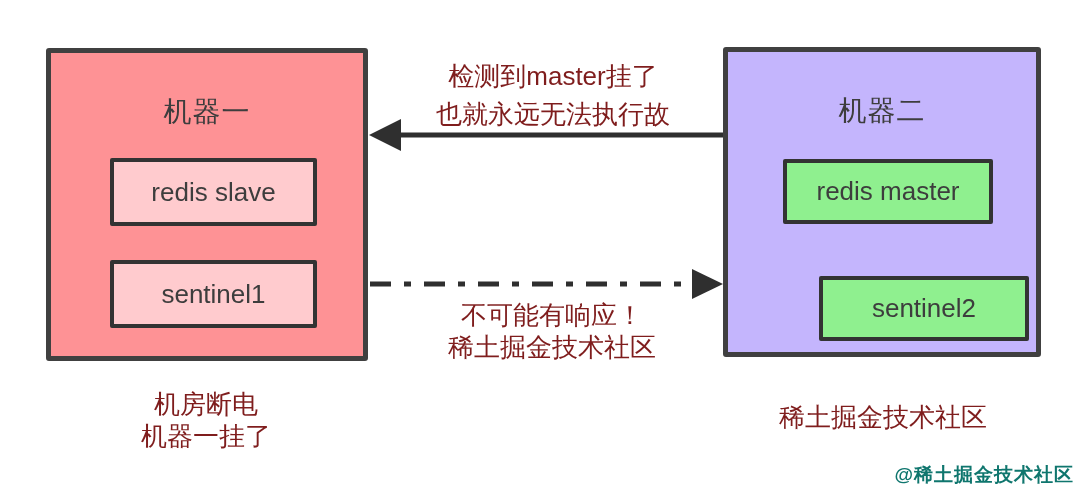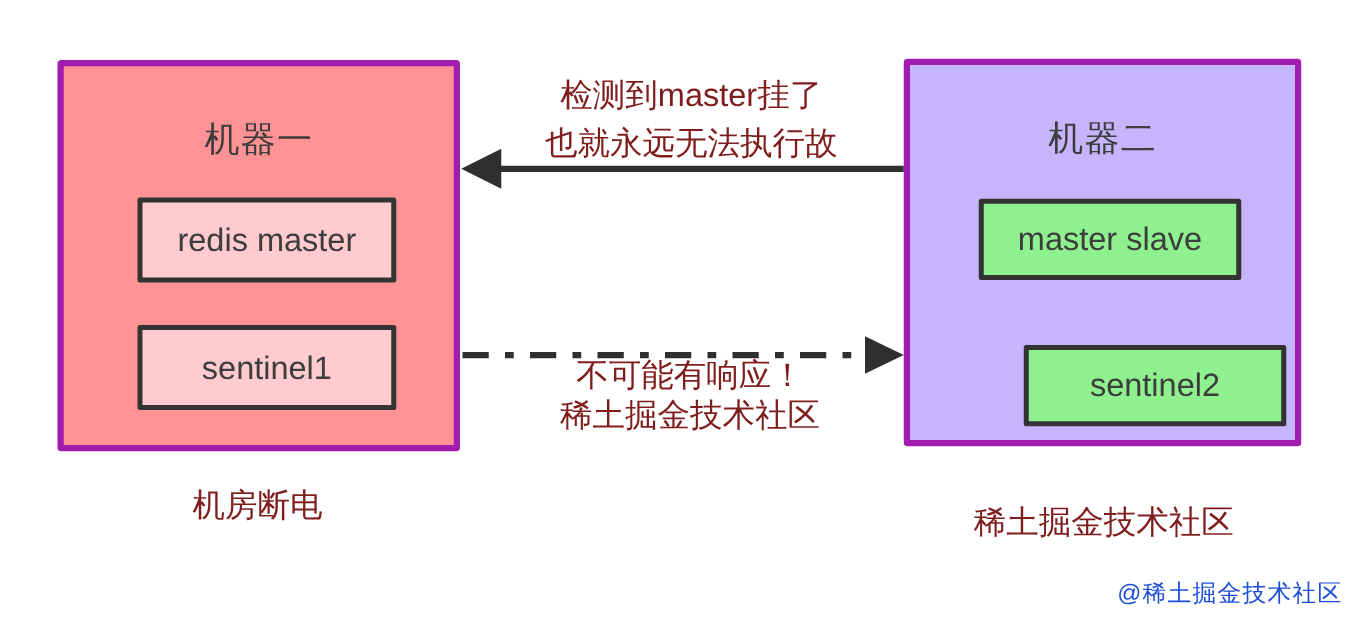--- a/index.html
+++ b/index.html
@@ -6,21 +6,21 @@
   .canvas{
     position:relative;
     width:1092px;height:504px;
     background:#ffffff;
     font-family:"Liberation Sans","DejaVu Sans",sans-serif;
     color:#3d3d3d;
     overflow:hidden;
   }
   .machine{
     position:absolute;
-    border:5px solid #a21caf;
+    border:5px solid #404040;
     border-radius:3px;
     box-sizing:border-box;
   }
   .machine--left{left:46px;top:48px;width:322px;height:313px;background:#fe9295;}
   .machine--right{left:723px;top:47px;width:318px;height:310px;background:#c4b5fd;}
   .machine__title{
     position:absolute;top:40px;left:0;width:100%;
     text-align:center;font-size:28px;letter-spacing:1px;color:#3d3d3d;
   }
   .node{
@@ -36,42 +36,42 @@
   .machine--left .node--b{top:207px;}
   .machine--right .node{background:#8ff08f;left:55px;width:210px;height:65px;}
   .machine--right .node--a{top:107px;}
   .machine--right .node--b{top:224px;margin-left:36px;}
   .arrow-layer{position:absolute;left:0;top:0;width:1092px;height:504px;}
   .label{
     position:absolute;text-align:center;
     font-size:26px;line-height:35px;color:#7f1d1d;
   }
   .label--top{left:388px;top:57px;width:330px;line-height:38px;}
-  .label--mid{left:387px;top:286px;width:330px;line-height:32px;font-family:Liberation Mono, monospace;}
+  .label--mid{left:387px;top:299px;width:330px;line-height:32px;}
   .label--left-caption{left:76px;top:388px;width:260px;line-height:32px;}
   .label--right-caption{left:753px;top:400px;width:260px;}
   .watermark{
     position:absolute;right:18px;top:462px;
-    font-size:19px;color:#1d4ed8;letter-spacing:1px;
+    font-size:19px;color:#0f766e;letter-spacing:1px;font-weight:bold;
   }
 </style>
 </head>
 <body>
 
 <div class="canvas">
 
   <div class="machine machine--left">
     <div class="machine__title">机器一</div>
-    <div class="node node--a">redis master</div>
+    <div class="node node--a">redis slave</div>
     <div class="node node--b">sentinel1</div>
   </div>
 
   <div class="machine machine--right">
     <div class="machine__title">机器二</div>
-    <div class="node node--a">master slave</div>
+    <div class="node node--a">redis master</div>
     <div class="node node--b">sentinel2</div>
   </div>
 
   <svg class="arrow-layer" viewBox="0 0 1092 504" xmlns="http://www.w3.org/2000/svg" aria-hidden="true">
 
     <g>
       <line x1="398" y1="135" x2="723" y2="135" stroke="#2f2f2f" stroke-width="5"></line>
       <polygon points="369,135 401,119 401,151" fill="#2f2f2f"></polygon>
     </g>
 
@@ -86,18 +86,19 @@
     <div>也就永远无法执行故</div>
   </div>
 
   <div class="label label--mid">
     <div>不可能有响应！</div>
     <div>稀土掘金技术社区</div>
   </div>
 
   <div class="label label--left-caption">
     <div>机房断电</div>
+    <div>机器一挂了</div>
   </div>
 
   <div class="label label--right-caption">稀土掘金技术社区</div>
 
   <div class="watermark">@稀土掘金技术社区</div>
 </div>
 
 </body></html>

